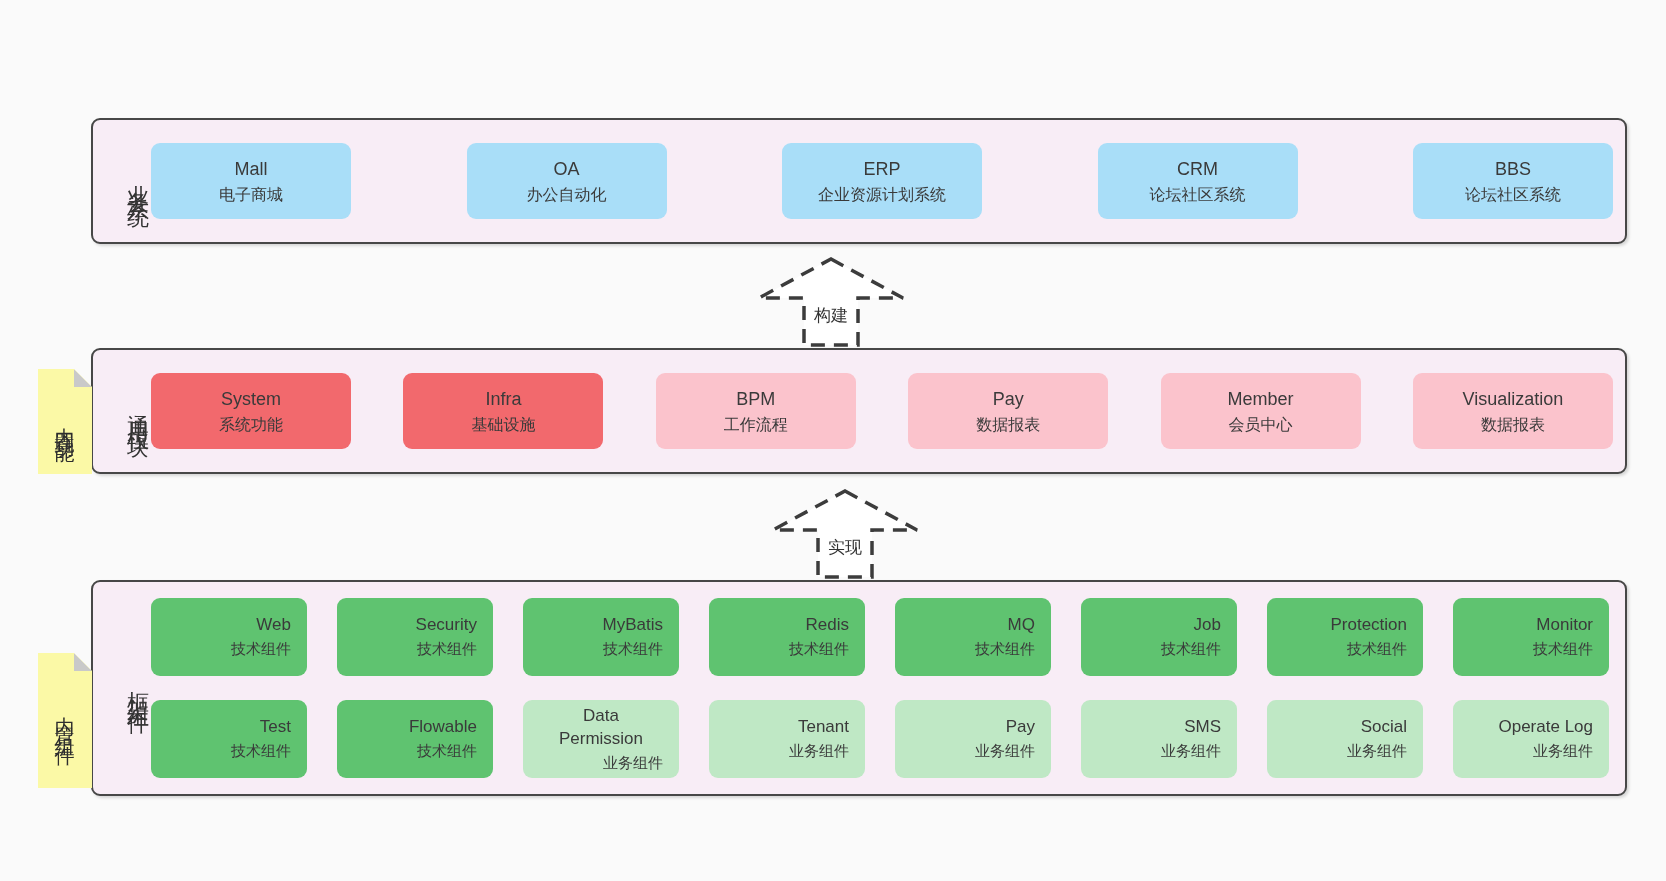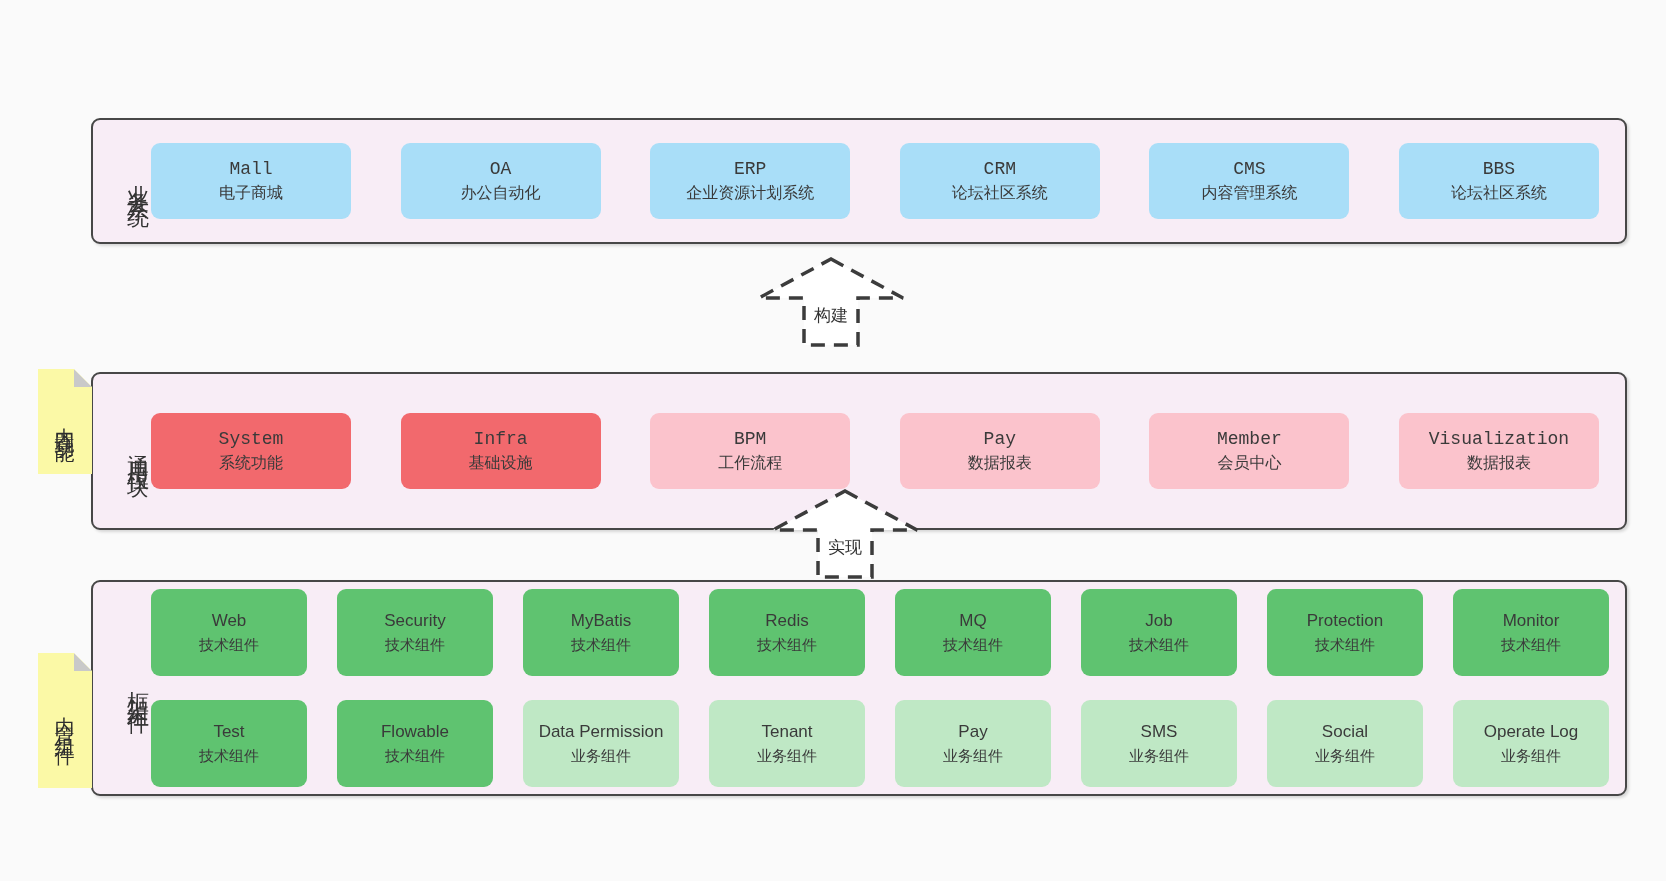--- a/index.html
+++ b/index.html
@@ -7,50 +7,50 @@
     position:relative;width:1666px;height:881px;background:#fafafa;
     font-family:"Liberation Sans",sans-serif;color:#333;overflow:hidden;
   }
   .band{
     position:absolute;left:91px;width:1536px;box-sizing:border-box;
     background:#f8edf6;border:2px solid #474747;border-radius:9px;
     box-shadow:2px 2px 3px rgba(0,0,0,.14);
     display:flex;align-items:center;
   }
   .band-business{top:118px;height:126px;}
-  .band-modules{top:348px;height:158px;margin-top:24px;}
+  .band-modules{top:348px;height:126px;}
   .band-components{top:580px;height:216px;}
   .band-label{
     width:50px;flex:0 0 50px;display:flex;justify-content:center;
     writing-mode:vertical-rl;text-orientation:upright;
     font-size:22px;letter-spacing:7px;color:#333;line-height:1;
     margin-left:6px;
   }
   .boxes{
     flex:1;display:flex;justify-content:space-between;
-    padding:0 26px 0 2px;align-items:flex-end;font-family:Liberation Mono, monospace;
+    padding:0 12px 0 2px;align-items:flex-end;
   }
   .box{
     box-sizing:border-box;border-radius:9px;
     display:flex;flex-direction:column;justify-content:center;align-items:center;
     text-align:center;line-height:1.35;
   }
   .box .en{font-size:18px;color:#3a3a3a;}
   .box .zh{font-size:16px;color:#3a3a3a;margin-top:3px;}
   .boxes .box{width:200px;height:76px;}
   .blue{background:#a9def8;}
   .red{background:#f2696d;}
   .pink{background:#fbc3cc;}
   .green{background:#5fc370;}
   .green-light{background:#bfe8c5;}
   .grid{
     flex:1;display:grid;grid-template-columns:repeat(8,1fr);
     gap:24px 30px;padding:0 16px 0 2px;align-content:center;
   }
-  .grid .box{height:87px;padding:2px 4px;}
+  .grid .box{height:78px;padding:2px 16px;align-items:flex-end;}
   .grid .box .en{font-size:17px;}
   .grid .box .zh{font-size:15px;margin-top:2px;}
   .sticky{
     position:absolute;left:38px;width:54px;background:#fbf9a6;
     clip-path:polygon(0 0,calc(100% - 18px) 0,100% 18px,100% 100%,0 100%);
     display:flex;justify-content:center;z-index:3;
   }
   .sticky::after{
     content:"";position:absolute;top:0;right:0;width:18px;height:18px;
     background:#c9c9c9;clip-path:polygon(0 0,100% 100%,0 100%);
@@ -90,24 +90,20 @@
       </div>
       <div class="box blue">
         <div class="en">ERP</div>
         <div class="zh">企业资源计划系统</div>
       </div>
       <div class="box blue">
         <div class="en">CRM</div>
         <div class="zh">论坛社区系统</div>
       </div>
       <div class="box blue">
-        <div class="en">CMS</div>
-        <div class="zh">内容管理系统</div>
-      </div>
-      <div class="box blue">
         <div class="en">BBS</div>
         <div class="zh">论坛社区系统</div>
       </div>
     </div>
   </section>
 
   <div class="arrow arrow-build">
     <svg width="150" height="92" viewBox="0 0 150 92">
       <polygon points="75,3 147,42 102,42 102,89 48,89 48,42 3,42" fill="#ffffff" stroke="#3c3c3c" stroke-width="3.5" stroke-dasharray="14 9" stroke-linejoin="miter"></polygon>
     </svg>

